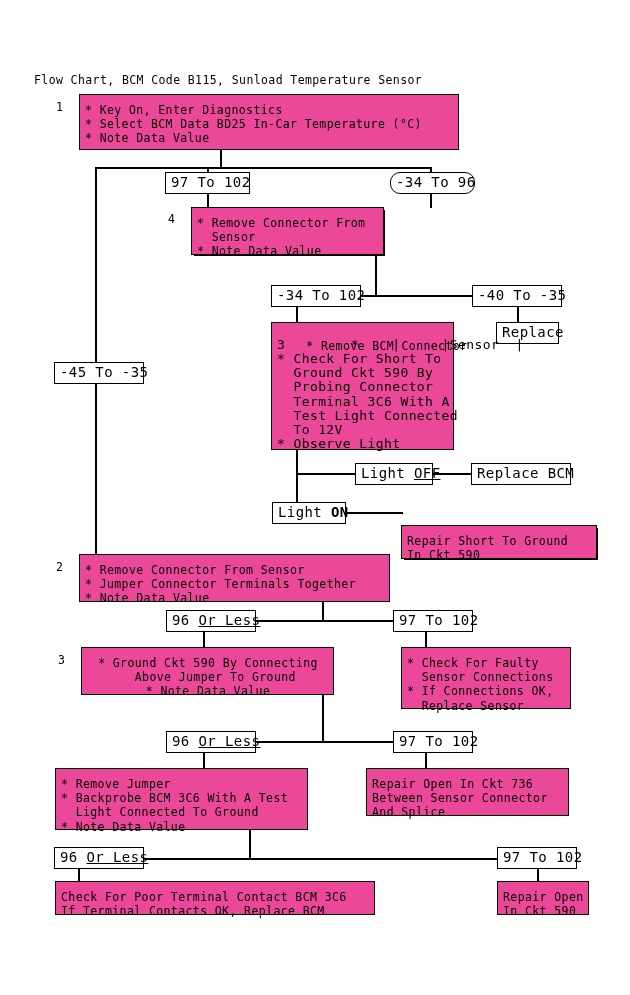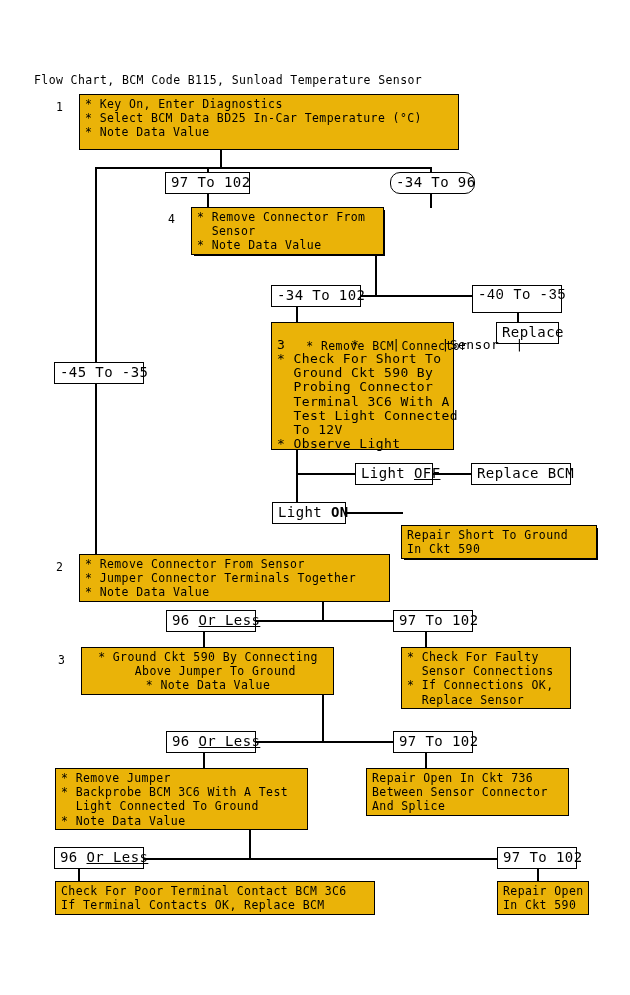--- a/index.html
+++ b/index.html
@@ -21,26 +21,26 @@
   .title {
     position: absolute;
     font-size: 11.5px;
     letter-spacing: 0.4px;
     white-space: pre;
     line-height: 14px;
   }
   .box {
     position: absolute;
     border: 1.5px solid #000;
-    background: #eab308;
+    background: #ec4899;
     font-size: 11.5px;
     letter-spacing: 0.4px;
     line-height: 14.2px;
     white-space: pre;
-    padding: 2px 4px 2px 5px;
+    padding: 8px 4px 2px 5px;
     z-index: 5;
   }
   .box.thick { box-shadow: 2px 2px 0 -1px #000; }
   .small {
     position: absolute;
     border: 1.5px solid #000;
     background: #fff;
     font-size: 14px;
     letter-spacing: 0.4px;
     line-height: 14.2px;
@@ -100,21 +100,21 @@
   <div class="steplabel" style="left:168px; top:212px;">4</div>
   <div class="box thick" style="left:191px; top:207px; width:193px; height:48px;">* Remove Connector From
   Sensor
 * Note Data Value</div>
 
 
   <div class="ln vln" style="left:375px; top:254px; height:42px;"></div>
   <div class="ln hln" style="left:340px; top:295px; width:135px;"></div>
 
   <div class="small" style="left:271px; top:285px; width:90px; height:22px;">-34 To 102</div>
-  <div class="small" style="left:472px; top:285px; width:90px; height:28px;font-family:Liberation Mono, monospace;">-40 To -35</div>
+  <div class="small" style="left:472px; top:285px; width:90px; height:22px;">-40 To -35</div>
 
   <div class="ln vln" style="left:296px; top:306px; height:17px;"></div>
   <div class="ln vln" style="left:517px; top:306px; height:17px;"></div>
 
   <div class="small thick" style="left:496px; top:322px; width:63px; height:22px;">Replace</div>
 
   <div class="small" style="left:54px; top:362px; width:90px; height:22px;">-45 To -35</div>
   <div class="ln vln" style="left:95px; top:383px; height:172px;"></div>
 
   <div class="box" style="left:271px; top:322px; width:183px; height:128px; padding-top:2px;">

